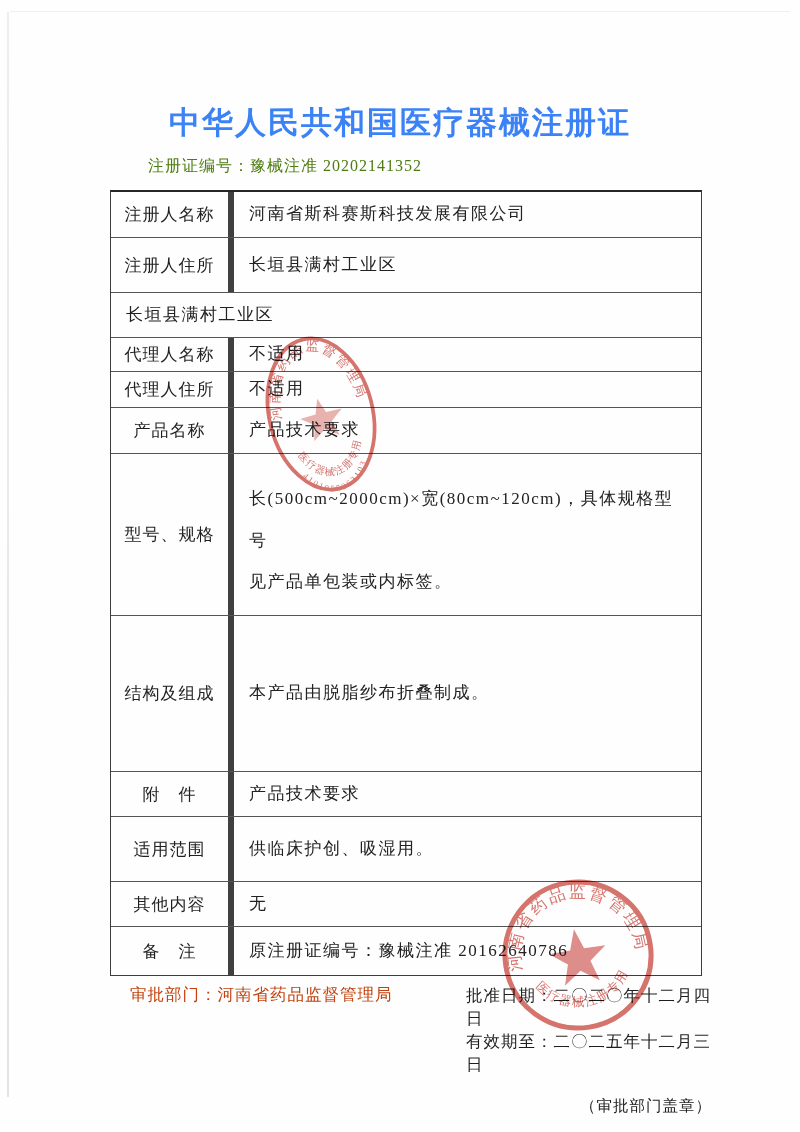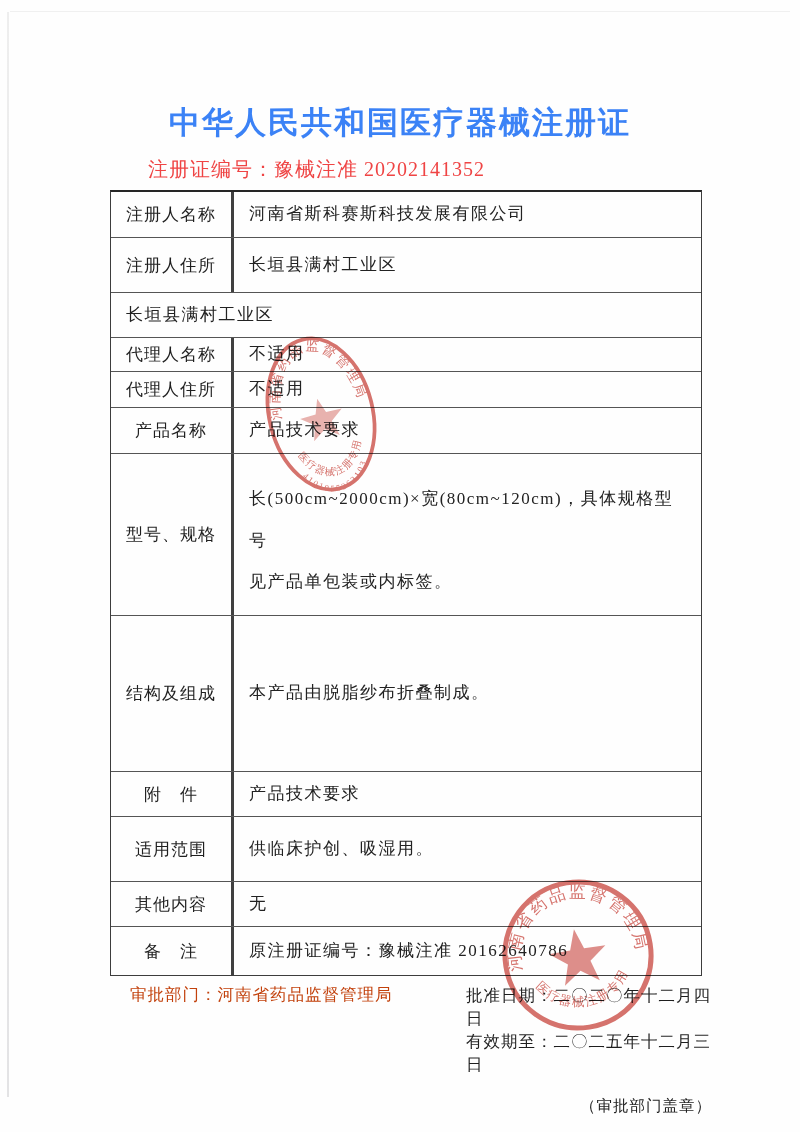--- a/index.html
+++ b/index.html
@@ -16,33 +16,33 @@
   .scan-edge-top {
     position:absolute; left:10px; top:11px; width:780px; height:1px;
     background:#f0f0f0;
   }
   .title {
     position:absolute; top:94px; left:0; width:100%;
     text-align:center; font-size:31px; font-weight:bold;
     letter-spacing:2px; color:#3b82f6;margin-top:8px;
   }
   .regline {
-    position:absolute; left:148px; top:156px; font-size:20px;
-    letter-spacing:1px; color:#ef4444;
+    position:absolute; left:148px; top:156px; font-size:16px;
+    letter-spacing:1px; color:#4d7c0f;
   }
   .cert-table {
     position:absolute; left:110px; top:190px; width:592px;
     border:1.4px solid #3d3d3d; border-top:2.6px solid #262626;
     background:transparent;
   }
   .t-row { display:flex; border-bottom:1px solid #555; }
   .t-row:last-child { border-bottom:none; }
   .cell-label {
     width:123px; flex:none; display:flex; align-items:center; justify-content:center;
-    border-right:3px solid #404040; font-size:17px; letter-spacing:1px;
+    border-right:6px solid #404040; font-size:17px; letter-spacing:1px;
     color:#1f1f1f; text-align:center; padding:2px 4px;
   }
   .cell-value {
     flex:1; display:flex; align-items:center;
     padding:4px 12px 4px 15px; font-size:17px; letter-spacing:1.5px;
     line-height:1.65; color:#222; white-space:pre-line;
   }
   .h0{height:46px}.h1{height:55px}.h2{height:45px}.h3{height:34px}
   .h4{height:36px}.h5{height:46px}.h6{height:162px}.h7{height:156px}
   .h8{height:65px}.h9{height:45px}.h10{height:45px}.h11{height:48px}

